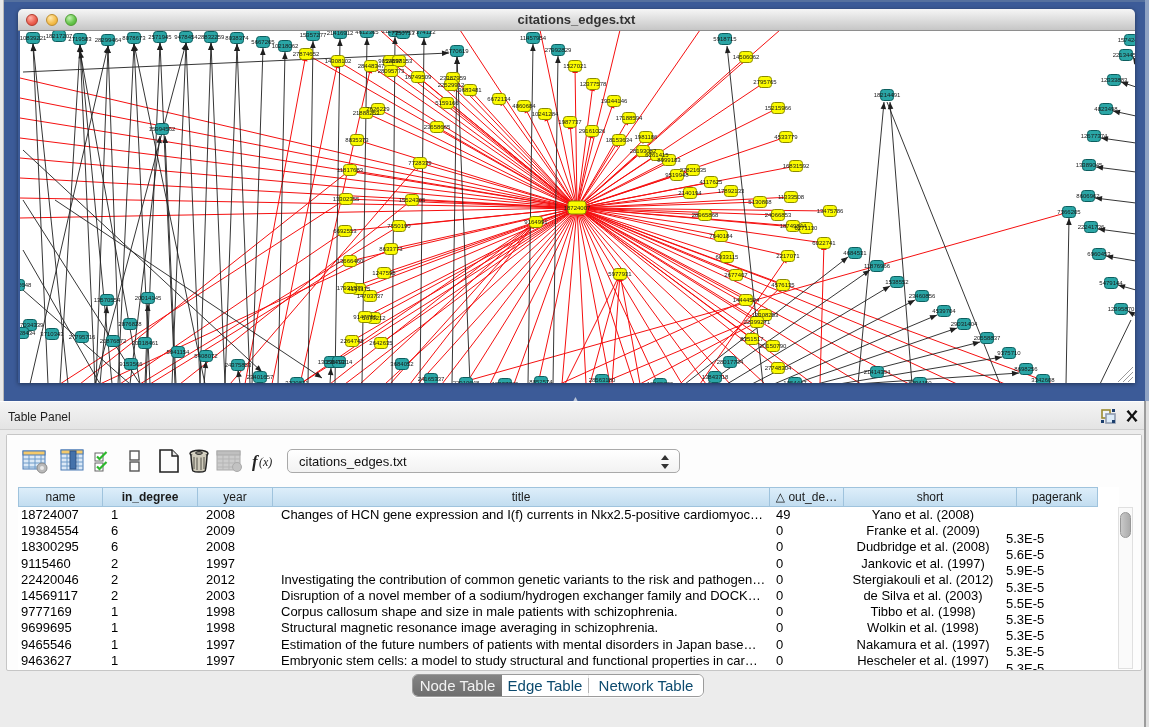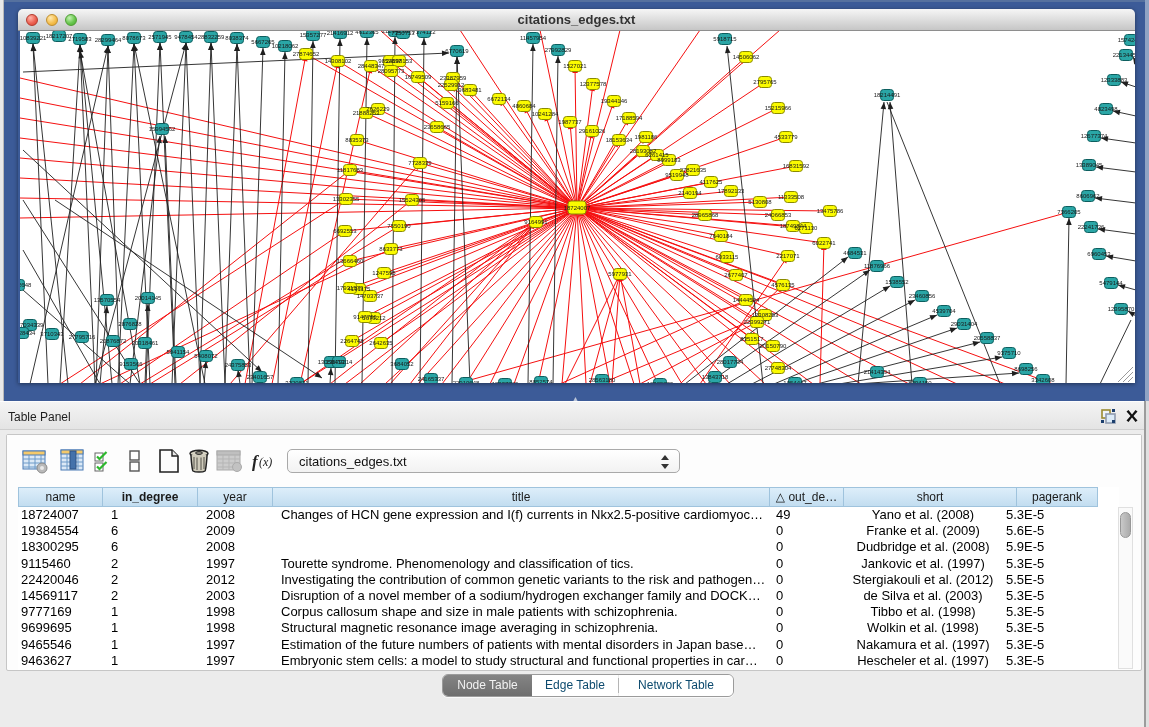--- a/index.html
+++ b/index.html
@@ -59,31 +59,31 @@
 .th.first { border-left:1px solid #9fc3dd; }
 #tbody { position:relative; width:1080px; }
 .tr { position:relative; height:16.2px; font-size:13px; color:#000; white-space:nowrap; }
 .tr div { position:absolute; top:0; height:16px; line-height:16px; overflow:hidden; }
 .c0 { left:3px;   width:82px; }
 .c1 { left:93px;  width:90px; }
 .c2 { left:188px; width:70px; }
 .c3 { left:263px; width:495px; }
 .c4 { left:758px; width:70px; }
 .c5 { left:820px; width:170px; text-align:center; }
-.c6 { left:988px; width:105px; }
+.c6 { left:988px; width:105px;margin-top:24px; }
 
 #vsb { position:absolute; right:8px; top:72px; width:15px; height:162px;
   background:#fafafa; border:1px solid #e0e0e0; }
 #vsb .thumb { position:absolute; left:1px; top:4px; width:11px; height:26px;
   background:linear-gradient(90deg,#c9c9c9,#ababab); border:1px solid #979797; border-radius:6px; }
 
 
-#tabs { position:absolute; left:442px; top:273px; height:23px; display:flex;
+#tabs { position:absolute; left:412px; top:273px; height:23px; display:flex;
   border:1px solid #9b9b9b; border-radius:6px; overflow:hidden;
-  box-shadow:0 1px 0 rgba(255,255,255,.7); font-size:12px;justify-content:center; }
+  box-shadow:0 1px 0 rgba(255,255,255,.7); font-size:15px;justify-content:center; }
 #tabs .seg { height:100%; line-height:21px; text-align:center; background:#fff; color:#0c4a6e; }
 #tabs .seg.sel { background:linear-gradient(#848484,#6e6e6e); color:#f2f2f2; }
 #tabs .sep { width:1px; background:#b5b5b5; margin:3px 0; }
 
 
 #status { position:absolute; left:0; top:299px; width:1149px; height:27px; }
 #status .mem { position:absolute; right:33px; top:10px; font-size:12px; color:#111; }
 #status .dot { position:absolute; right:14px; top:9px; width:13px; height:13px;
   border-radius:50%; background:#3ec43e; border:1.5px solid #1d6f1d; }
 </style></head>
@@ -904,21 +904,20 @@
               <div class="c1">6</div>
               <div class="c2">2008</div>
               <div class="c4">0</div>
               <div class="c5">Dudbridge et al. (2008)</div>
               <div class="c6">5.9E-5</div>
             </div>
 <div class="tr">
               <div class="c0">9115460</div>
               <div class="c1">2</div>
               <div class="c2">1997</div>
-              <div class="c3">Tourette syndrome. Phenomenology and classification of tics.</div>
               <div class="c4">0</div>
               <div class="c5">Jankovic et al. (1997)</div>
               <div class="c6">5.3E-5</div>
             </div>
 <div class="tr">
               <div class="c0">22420046</div>
               <div class="c1">2</div>
               <div class="c2">2012</div>
               <div class="c3">Investigating the contribution of common genetic variants to the risk and pathogen…</div>
               <div class="c4">0</div>

